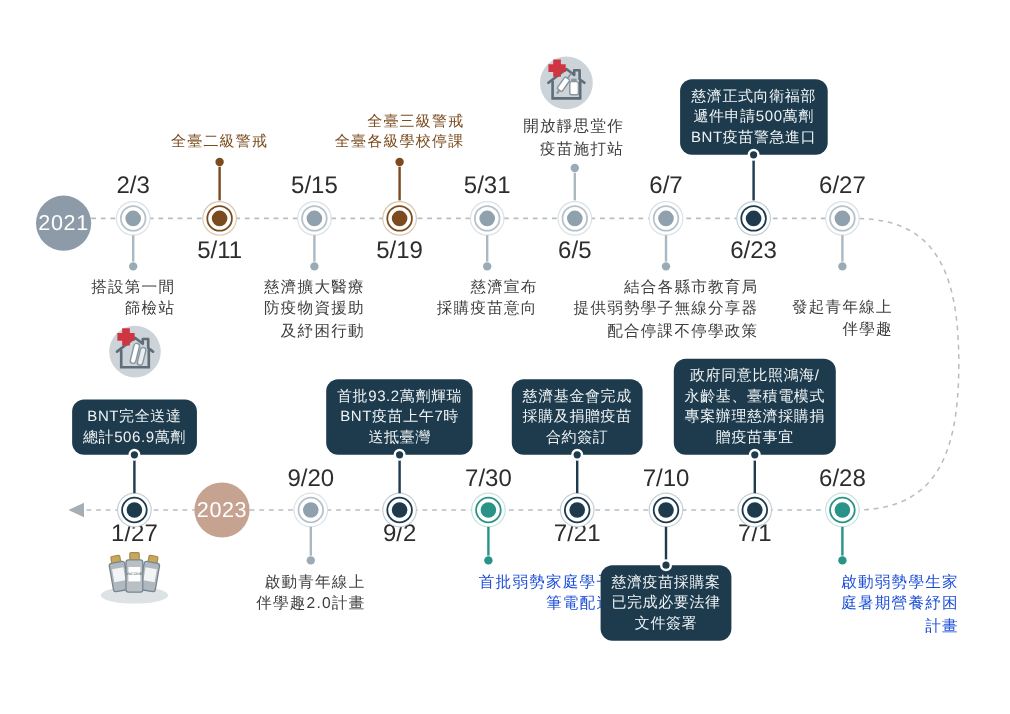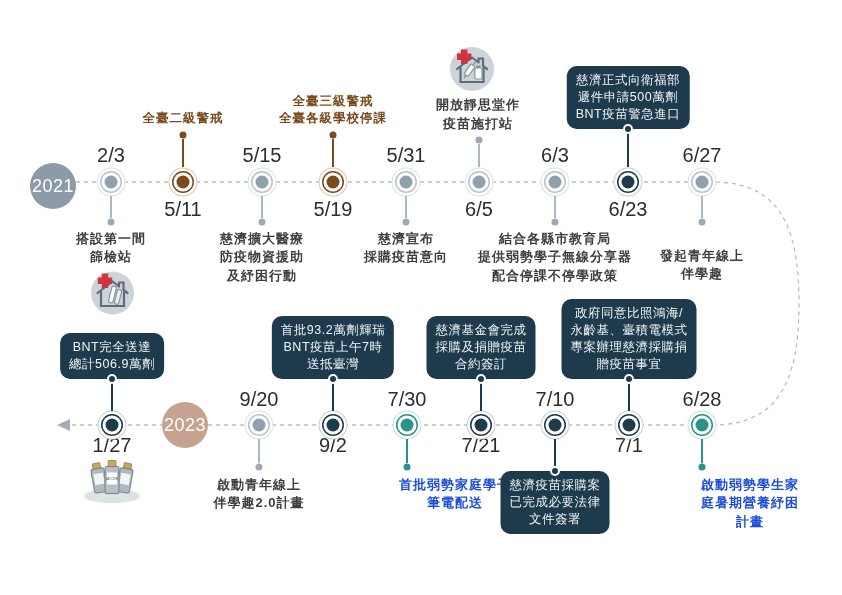--- a/index.html
+++ b/index.html
@@ -19,21 +19,21 @@
   .dot.teal {background:#2a9387;box-shadow:0 0 0 3px #fff,0 0 0 4.5px #2a9387,0 0 0 7px #fff,0 0 0 8px #c4e2de;}
   .stem{position:absolute;width:2px;transform:translateX(-50%);}
   .stem.gray{background:#a9b8c1;} .stem.brown{background:#7b4b1e;}
   .stem.navy{background:#1d3b4d;} .stem.teal{background:#2a9387;}
   .stem-dot{position:absolute;width:7px;height:7px;border-radius:50%;transform:translate(-50%,-50%);}
   .stem-dot.gray{background:#9aabb5;} .stem-dot.brown{background:#7b4b1e;}
   .stem-dot.teal{background:#2a9387;}
   .nub{position:absolute;width:6px;height:6px;border-radius:50%;background:#1d3b4d;
        border:2.5px solid #fff;transform:translate(-50%,-50%);}
   .label{position:absolute;transform:translateX(-50%);font-size:13px;line-height:1.42;
-         letter-spacing:1px;color:#3e3e3e;text-align:center;white-space:nowrap;font-weight:bold;}
+         letter-spacing:1px;color:#3e3e3e;text-align:right;white-space:nowrap;}
   .label.brown{color:#7b4b1e;font-size:12.5px;}
   .label.teal{color:#1d4ed8;margin-left:48px;}
   .ebox{position:absolute;transform:translateX(-50%);background:#1d3b4d;color:#f0f4f6;
         font-size:12.5px;line-height:1.36;letter-spacing:.5px;text-align:center;border-radius:10px;
         padding:6px 9px;white-space:nowrap;}
   .icon{position:absolute;}
 </style>
 </head>
 <body>
 
@@ -130,21 +130,21 @@
         <line x1="21" y1="20" x2="21" y2="14.5" stroke="#8a969e" stroke-width="1.4"></line>
         <line x1="21" y1="32" x2="21" y2="35.5" stroke="#8a969e" stroke-width="1.8"></line>
       </g>
       <rect x="28" y="21.5" width="4.5" height="3" fill="#8a969e"></rect>
       <rect x="26.8" y="24" width="7.2" height="11" rx="1.5" fill="#fff" stroke="#8a969e" stroke-width="1.2"></rect>
       <path d="M13 5.6 h6.4 v4 h4 v6.4 h-4 v4 H13 v-4 h-4 v-6.4 h4 Z" fill="#cf3440"></path>
     </svg>
   </div>
 
   <div>
-    <div class="date" style="left:555px;top:144px">6/3</div>
+    <div class="date" style="left:555px;top:144px">6/7</div>
     <div class="dot gray" style="left:555px;top:182px"></div>
     <div class="stem gray" style="left:555px;top:196px;height:22px"></div>
     <div class="stem-dot gray" style="left:555px;top:222px"></div>
     <div class="label" style="left:555px;top:230px">
       <div>結合各縣市教育局</div>
       <div>提供弱勢學子無線分享器</div>
       <div>配合停課不停學政策</div>
     </div>
   </div>
 

